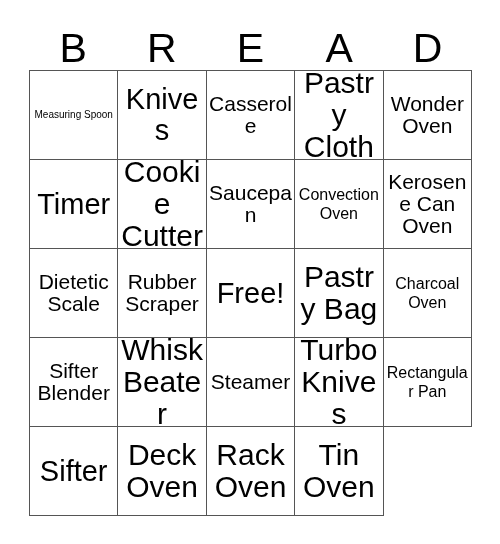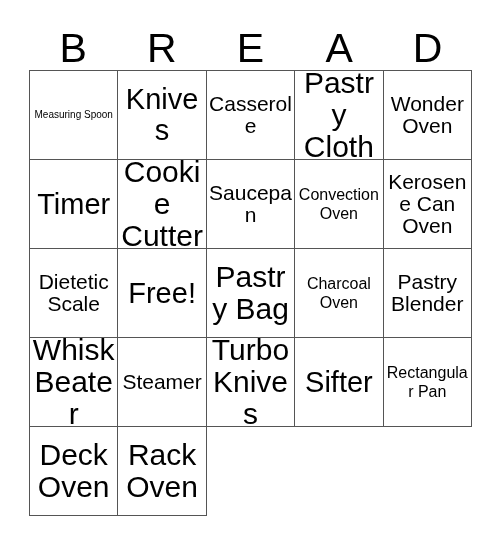--- a/index.html
+++ b/index.html
@@ -131,47 +131,53 @@
       <div class="cell">
         <span class="cell-text sz-xs">Convection Oven</span>
       </div>
       <div class="cell">
         <span class="cell-text sz-md">Kerosene Can Oven</span>
       </div>
       <div class="cell">
         <span class="cell-text sz-md">Dietetic Scale</span>
       </div>
       <div class="cell">
+        <span class="cell-text sz-md">Rubber Scraper</span>
+      </div>
+      <div class="cell">
         <span class="cell-text sz-xl">Free!</span>
       </div>
       <div class="cell">
         <span class="cell-text sz-lg">Pastry Bag</span>
       </div>
       <div class="cell">
         <span class="cell-text sz-xs">Charcoal Oven</span>
       </div>
       <div class="cell">
-        <span class="cell-text sz-md">Pastry Blender</span>
+        <span class="cell-text sz-md">Sifter Blender</span>
       </div>
       <div class="cell">
         <span class="cell-text sz-lg">Whisk Beater</span>
       </div>
       <div class="cell">
         <span class="cell-text sz-md">Steamer</span>
       </div>
       <div class="cell">
         <span class="cell-text sz-lg">Turbo Knives</span>
       </div>
       <div class="cell">
-        <span class="cell-text sz-xl">Sifter</span>
+        <span class="cell-text sz-xs">Rectangular Pan</span>
       </div>
       <div class="cell">
-        <span class="cell-text sz-xs">Rectangular Pan</span>
+        <span class="cell-text sz-xl">Sifter</span>
       </div>
       <div class="cell">
         <span class="cell-text sz-lg">Deck Oven</span>
       </div>
       <div class="cell">
         <span class="cell-text sz-lg">Rack Oven</span>
       </div>
+      <div class="cell">
+        <span class="cell-text sz-lg">Tin Oven</span>
+      </div>
     </div>
 
 </div>
 
 </body></html>

